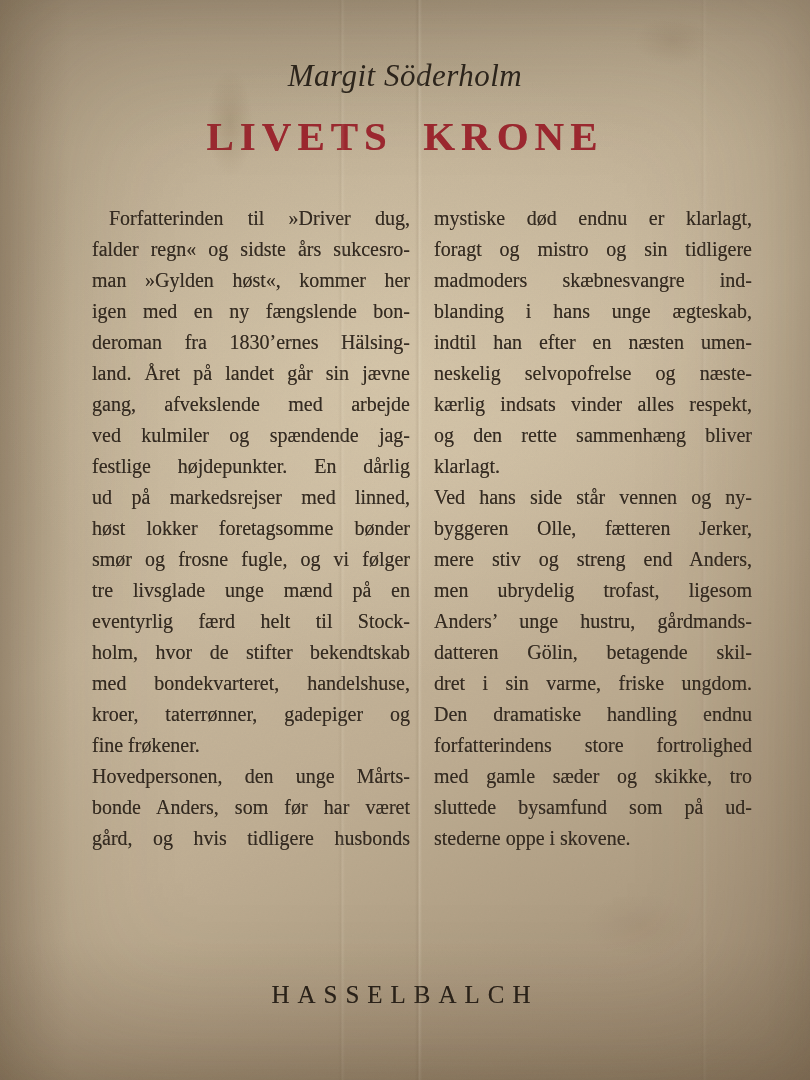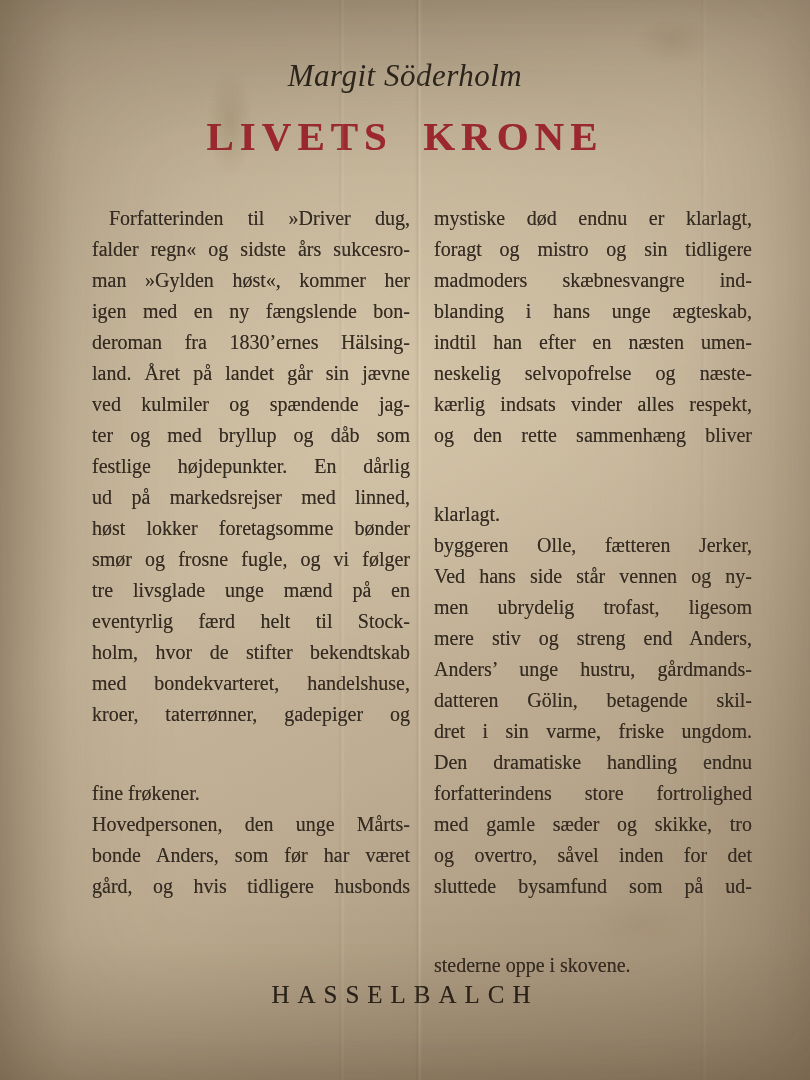--- a/index.html
+++ b/index.html
@@ -56,21 +56,21 @@
     position:absolute;top:203px;left:0;right:0;
     padding:0 58px 0 92px;
     display:flex;gap:24px;justify-content:center;
   }
   .col{flex:1 1 0;min-width:0;
     font-size:20px;line-height:31px;
     color:#342b22;
     text-shadow:0 0 .5px rgba(52,40,26,.55);
   }
   .line{text-align:justify;text-align-last:justify;white-space:nowrap;}
-  .line.para-end{text-align-last:left;margin-top:48px;}
+  .line.para-end{text-align-last:left;}
   .line.indent{padding-left:17px;}
 
   .publisher{
     position:absolute;left:0;right:0;top:981px;
     text-align:center;
     font-size:25px;
     letter-spacing:8px;
     color:#261f18;
     text-shadow:0 0 .5px rgba(38,31,24,.5);
   }
@@ -85,22 +85,22 @@
   <div class="title">LIVETS KRONE</div>
 
   <div class="columns">
     <div class="col">
         <div class="line indent">Forfatterinden til »Driver dug,</div>
         <div class="line">falder regn« og sidste års sukcesro-</div>
         <div class="line">man »Gylden høst«, kommer her</div>
         <div class="line">igen med en ny fængslende bon-</div>
         <div class="line">deroman fra 1830’ernes Hälsing-</div>
         <div class="line">land. Året på landet går sin jævne</div>
+        <div class="line">gang, afvekslende med arbejde</div>
         <div class="line">ved kulmiler og spændende jag-</div>
-        <div class="line">ter og med bryllup og dåb som</div>
         <div class="line">festlige højdepunkter. En dårlig</div>
         <div class="line">ud på markedsrejser med linned,</div>
         <div class="line">høst lokker foretagsomme bønder</div>
         <div class="line">smør og frosne fugle, og vi følger</div>
         <div class="line">tre livsglade unge mænd på en</div>
         <div class="line">eventyrlig færd helt til Stock-</div>
         <div class="line">holm, hvor de stifter bekendtskab</div>
         <div class="line">med bondekvarteret, handelshuse,</div>
         <div class="line">kroer, taterrønner, gadepiger og</div>
         <div class="line para-end">fine frøkener.</div>
@@ -111,31 +111,30 @@
     <div class="col">
         <div class="line">mystiske død endnu er klarlagt,</div>
         <div class="line">foragt og mistro og sin tidligere</div>
         <div class="line">madmoders skæbnesvangre ind-</div>
         <div class="line">blanding i hans unge ægteskab,</div>
         <div class="line">indtil han efter en næsten umen-</div>
         <div class="line">neskelig selvopofrelse og næste-</div>
         <div class="line">kærlig indsats vinder alles respekt,</div>
         <div class="line">og den rette sammenhæng bliver</div>
         <div class="line para-end">klarlagt.</div>
+        <div class="line">Ved hans side står vennen og ny-</div>
         <div class="line">byggeren Olle, fætteren Jerker,</div>
-        <div class="line">Ved hans side står vennen og ny-</div>
+        <div class="line">mere stiv og streng end Anders,</div>
         <div class="line">men ubrydelig trofast, ligesom</div>
-        <div class="line">mere stiv og streng end Anders,</div>
         <div class="line">Anders’ unge hustru, gårdmands-</div>
         <div class="line">datteren Gölin, betagende skil-</div>
         <div class="line">dret i sin varme, friske ungdom.</div>
         <div class="line">Den dramatiske handling endnu</div>
         <div class="line">forfatterindens store fortrolighed</div>
         <div class="line">med gamle sæder og skikke, tro</div>
-        <div class="line">og overtro, såvel inden for det</div>
         <div class="line">sluttede bysamfund som på ud-</div>
         <div class="line para-end">stederne oppe i skovene.</div>
       </div>
   </div>
 
   <div class="publisher">HASSELBALCH</div>
 
   <div class="crease c1"></div>
   <div class="crease c2"></div>
   <div class="crease c3"></div>

